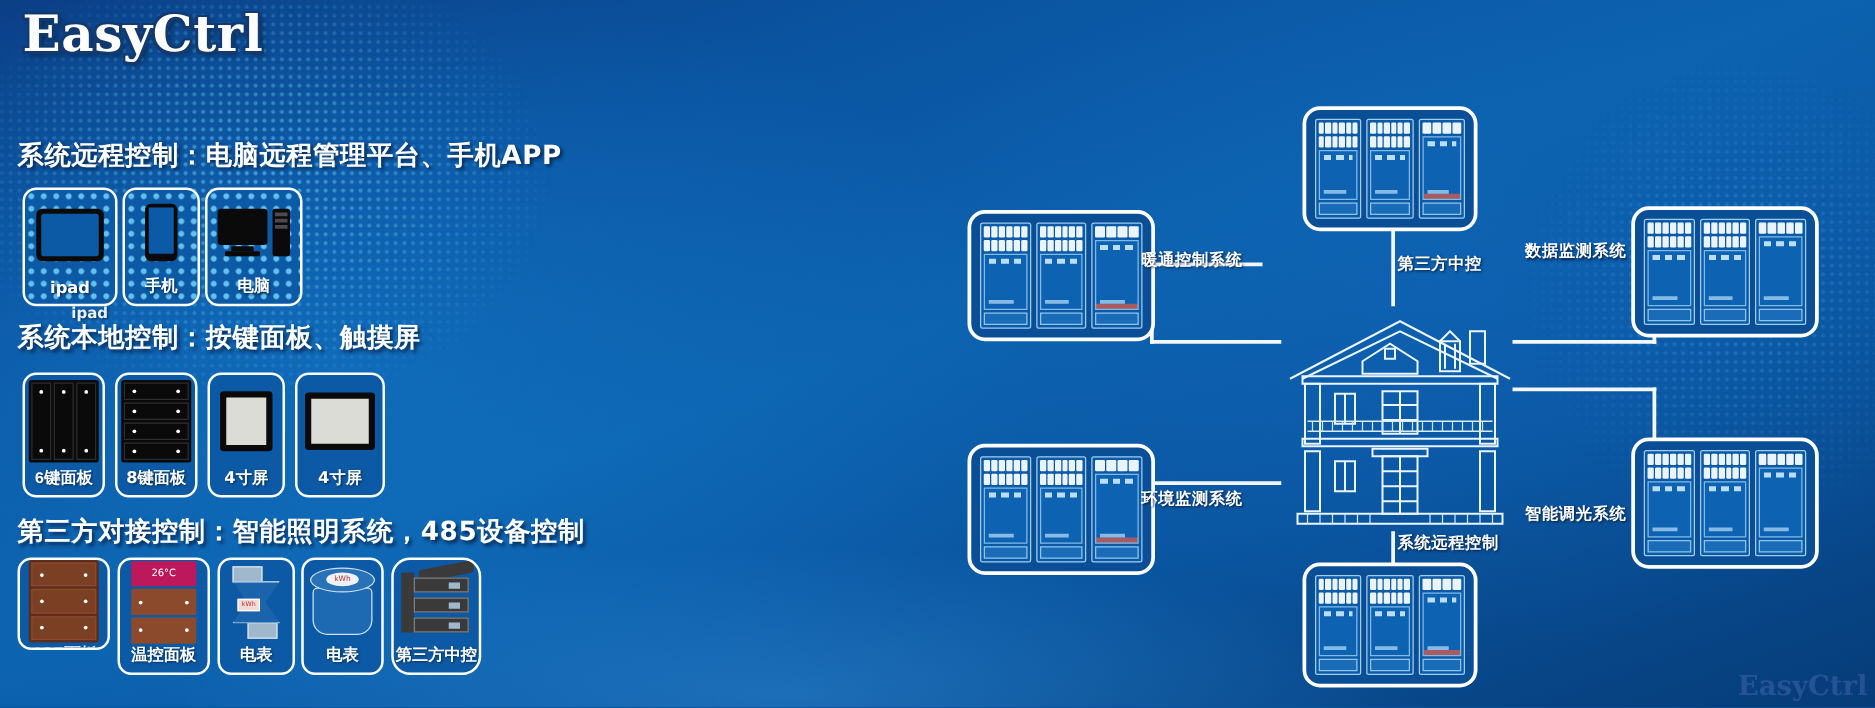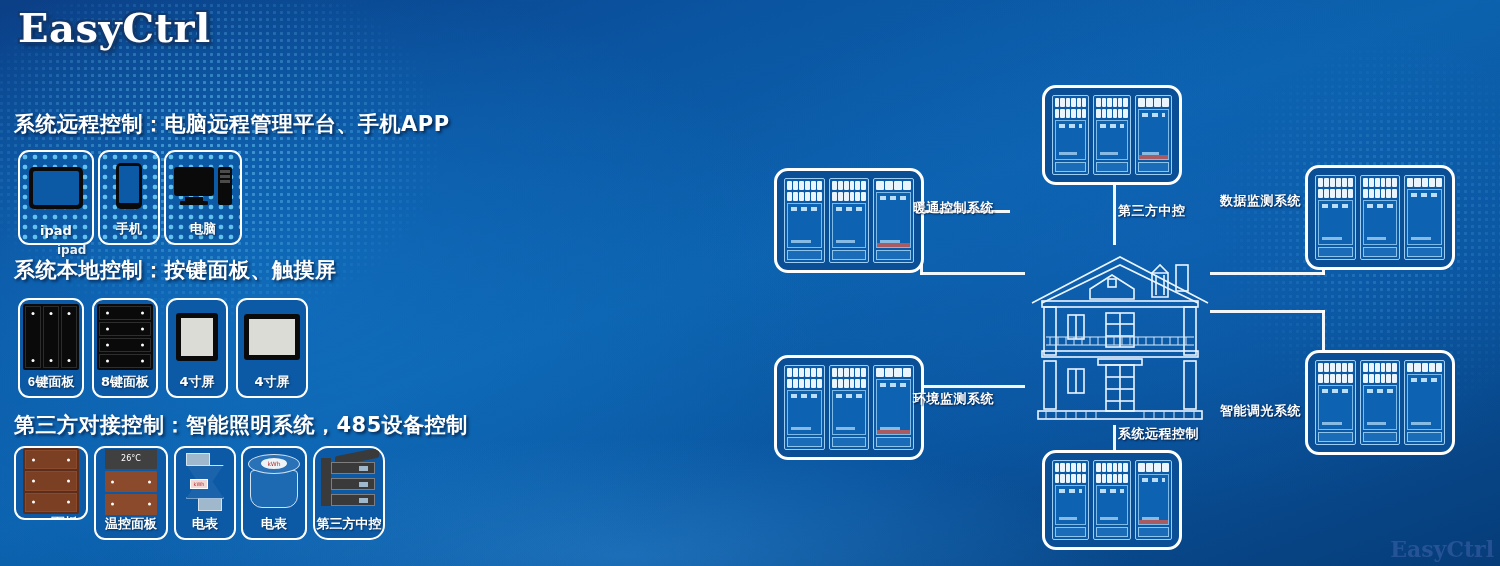--- a/index.html
+++ b/index.html
@@ -117,21 +117,21 @@
 
   .panel485 { width:56px; height:66px; background:#5a2d1c; border-radius:2px; display:flex; flex-direction:column; padding:2px; gap:2px; }
   .panel485 > i { flex:1; background:#7b3f24; border:1px solid #8b4a2b; position:relative; }
   .panel485 > i::before, .panel485 > i::after {
     content:""; position:absolute; top:50%; transform:translateY(-50%);
     width:3px; height:3px; border-radius:50%; background:#ffffff; }
   .panel485 > i::before { left:6px; } .panel485 > i::after { right:6px; }
 
   .thermo { width:52px; height:66px; display:flex; flex-direction:column; gap:2px; }
   .thermo .disp {
-    flex:1; background:#404040; color:#ffffff; font-size:8px;
+    flex:1; background:#be185d; color:#ffffff; font-size:8px;
     display:flex; align-items:center; justify-content:center; border-radius:1px; }
   .thermo .btn { flex:1; background:#8b4a2b; position:relative; border-radius:1px; }
   .thermo .btn::before, .thermo .btn::after {
     content:""; position:absolute; top:50%; transform:translateY(-50%);
     width:3px; height:3px; border-radius:50%; background:#ffffff; }
   .thermo .btn::before { left:6px; } .thermo .btn::after { right:6px; }
 
   .meter1 { position:relative; width:46px; height:62px; }
   .meter1 .blk { position:absolute; background:#9fb8cc; border:1px solid #d6e4ef; }
   .meter1 .body { position:absolute; left:4px; top:14px; width:38px; height:34px;

